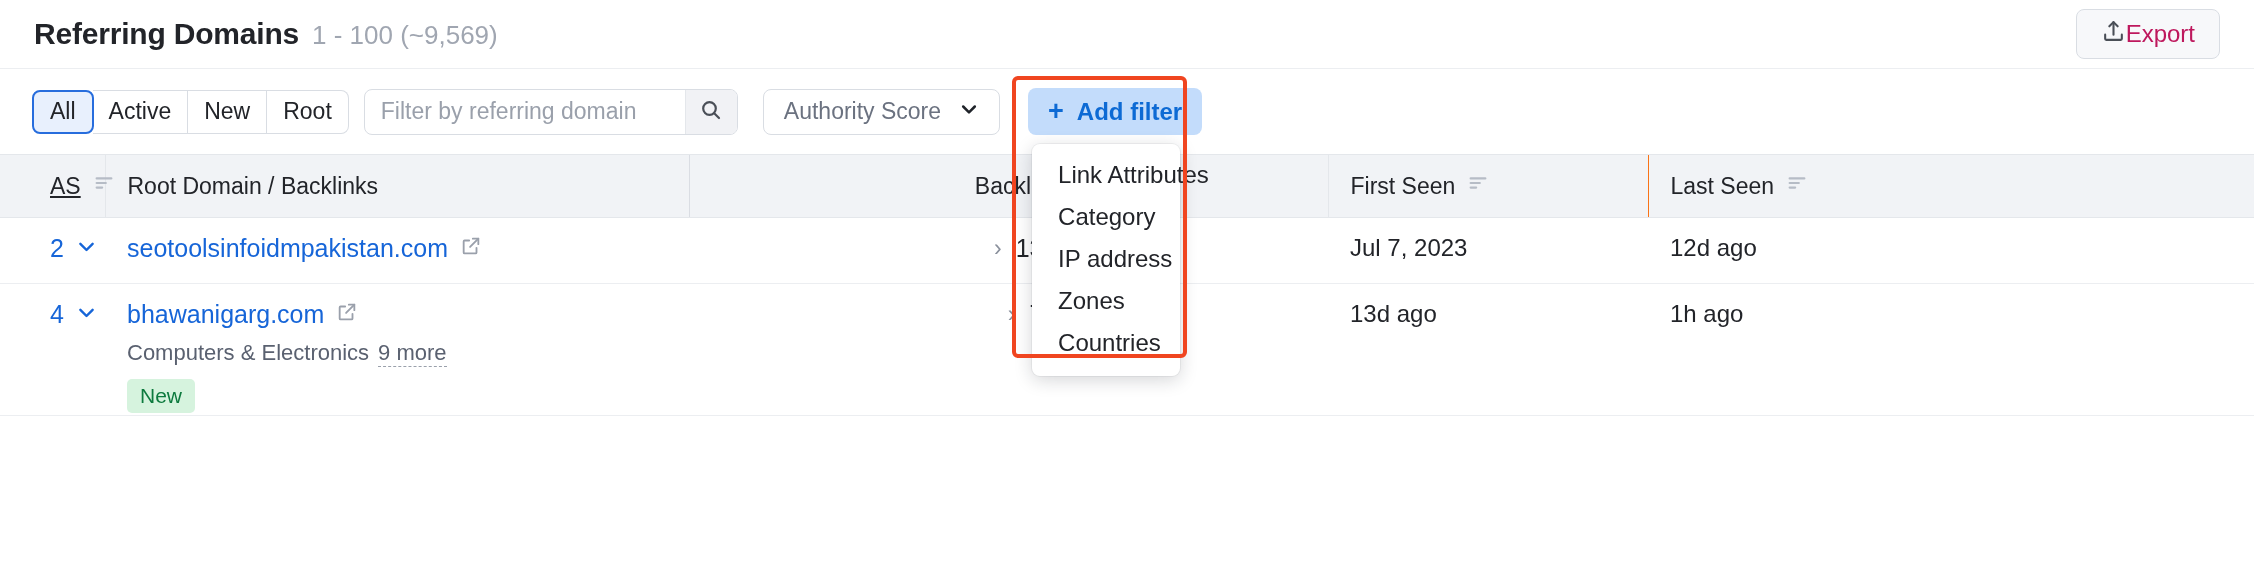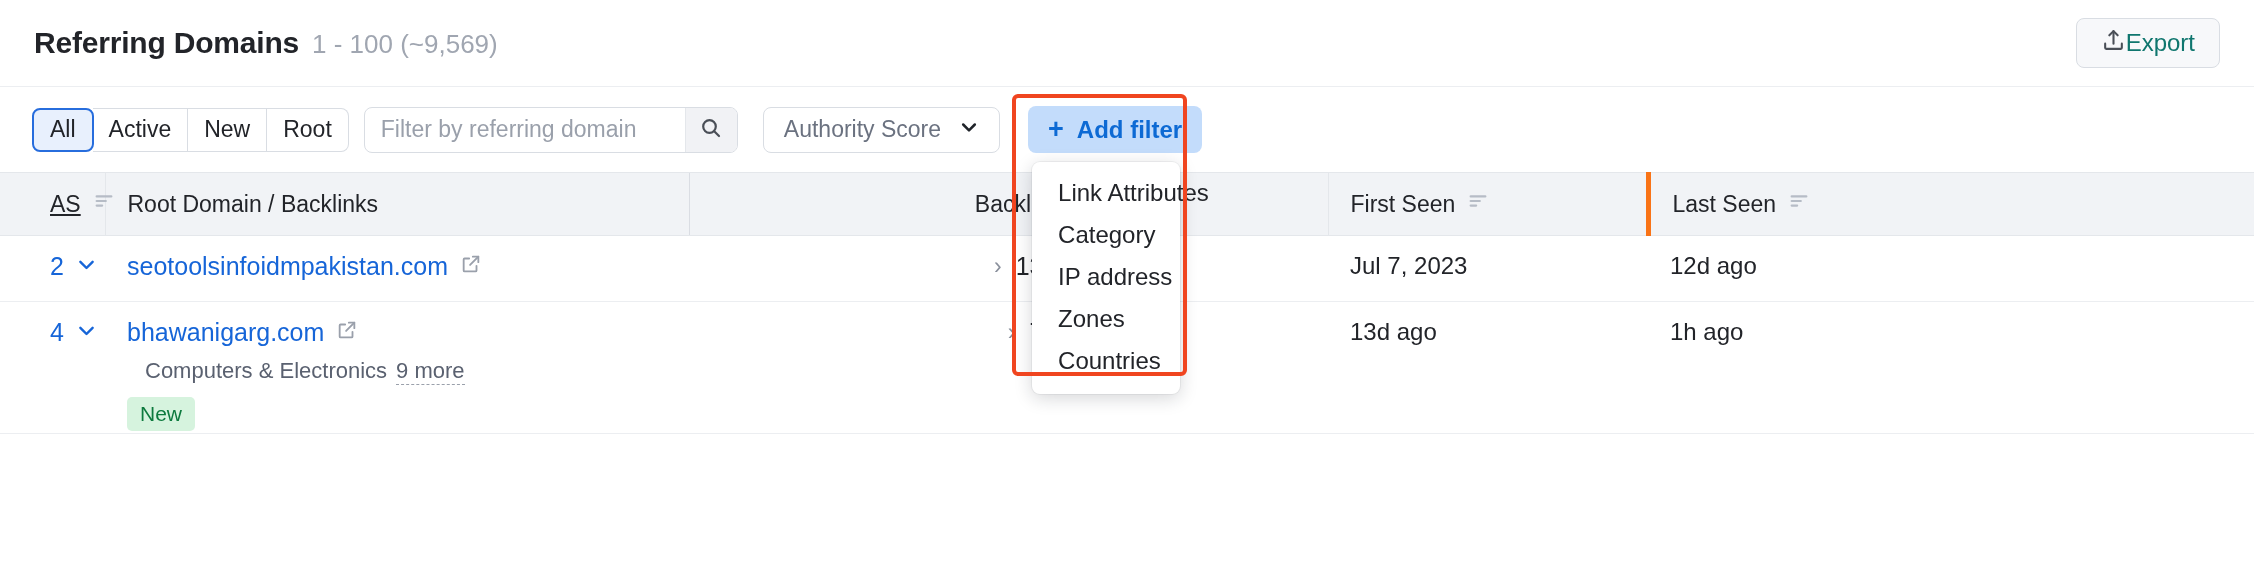--- a/index.html
+++ b/index.html
@@ -13,21 +13,21 @@
     position: relative;
     width: 2254px; height: 582px;
     background: #fff;
     border-radius: 12px;
     overflow: hidden;
   }
 
   
   .header {
     position: relative;
-    height: 87px;
+    height: 69px;
     display: flex;
     align-items: center;
     padding: 10px 34px;
     border-bottom: 1px solid #eceef1;
   }
   .title-wrap { display: flex; align-items: baseline; gap: 13px; }
   .title {
     font-size: 30px;
     font-weight: bold;
     color: #222429;
@@ -39,21 +39,21 @@
     font-weight: normal;
   }
   .header-right { margin-left: auto; display: flex; align-items: center; }
   .export-btn {
     display: flex; align-items: center; 
     height: 50px;
     padding: 0 24px;
     border: 1px solid #d9dde3;
     border-radius: 8px;
     background: #f7f8fa;
-    color: #0f766e;
+    color: #be185d;
     font-size: 24px;
     cursor: pointer;
   }
   .export-icon { display: block; }
 
   
   .filterbar {
     position: relative;
     height: 85px;
     display: flex;
@@ -200,21 +200,21 @@
     padding: 0 22px;
     vertical-align: middle;
   }
   .th-inner { display: flex; align-items: center; gap: 12px; }
   .th-inner.right { justify-content: flex-end; }
   th.col-as { width: 105px; text-decoration: underline; }
   th.col-domain { width: 584px; border-left: 1px solid #e4e7eb; }
   th.col-backlinks { width: 439px; background: #e3e6eb; border-left: 1px solid #dadde3; }
   th.col-ips { width: 200px; }
   th.col-first { width: 320px; border-left: 1px solid #e4e7eb; }
-  th.col-last { width: 606px; border-left: 5px solid #f97316; margin-top: 45px; }
+  th.col-last { width: 606px; border-left: 1px solid #f97316; margin-top: 45px; }
 
   .table tbody td {
     border-bottom: 1px solid #eceef1;
     padding: 0 22px;
     font-size: 24px;
     color: #222429;
     vertical-align: top;
   }
   tr.row-1 td { height: 66px; padding-top: 16px; }
   tr.row-2 td { height: 132px; padding-top: 16px; }
@@ -228,21 +228,21 @@
     color: #1665d8;
     font-size: 25px;
     text-decoration: none;
     cursor: pointer;
   }
   .ext-icon { display: block; }
   .category-line {
     margin-top: 11px;
     font-size: 22px;
     color: #5a6170;
-    display: flex; align-items: baseline; gap: 9px; margin-left: 18px;
+    display: flex; align-items: baseline; gap: 9px;
   }
   .more-link {
     color: #5a6170;
     border-bottom: 1px dashed #9aa0ab;
     cursor: pointer;
   }
   .badge-new {
     display: inline-block;
     margin-top: 12px;
     background: #d6f3de;

